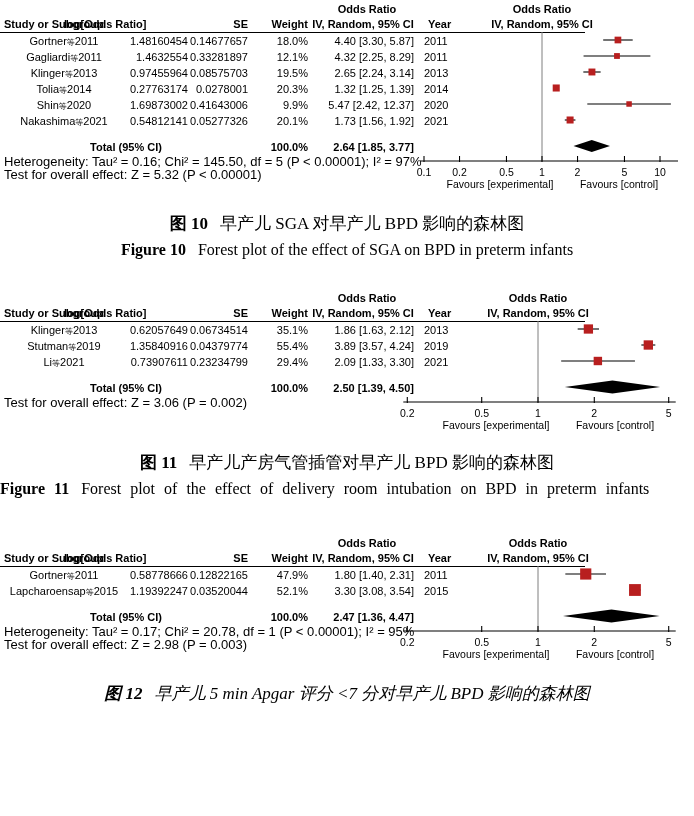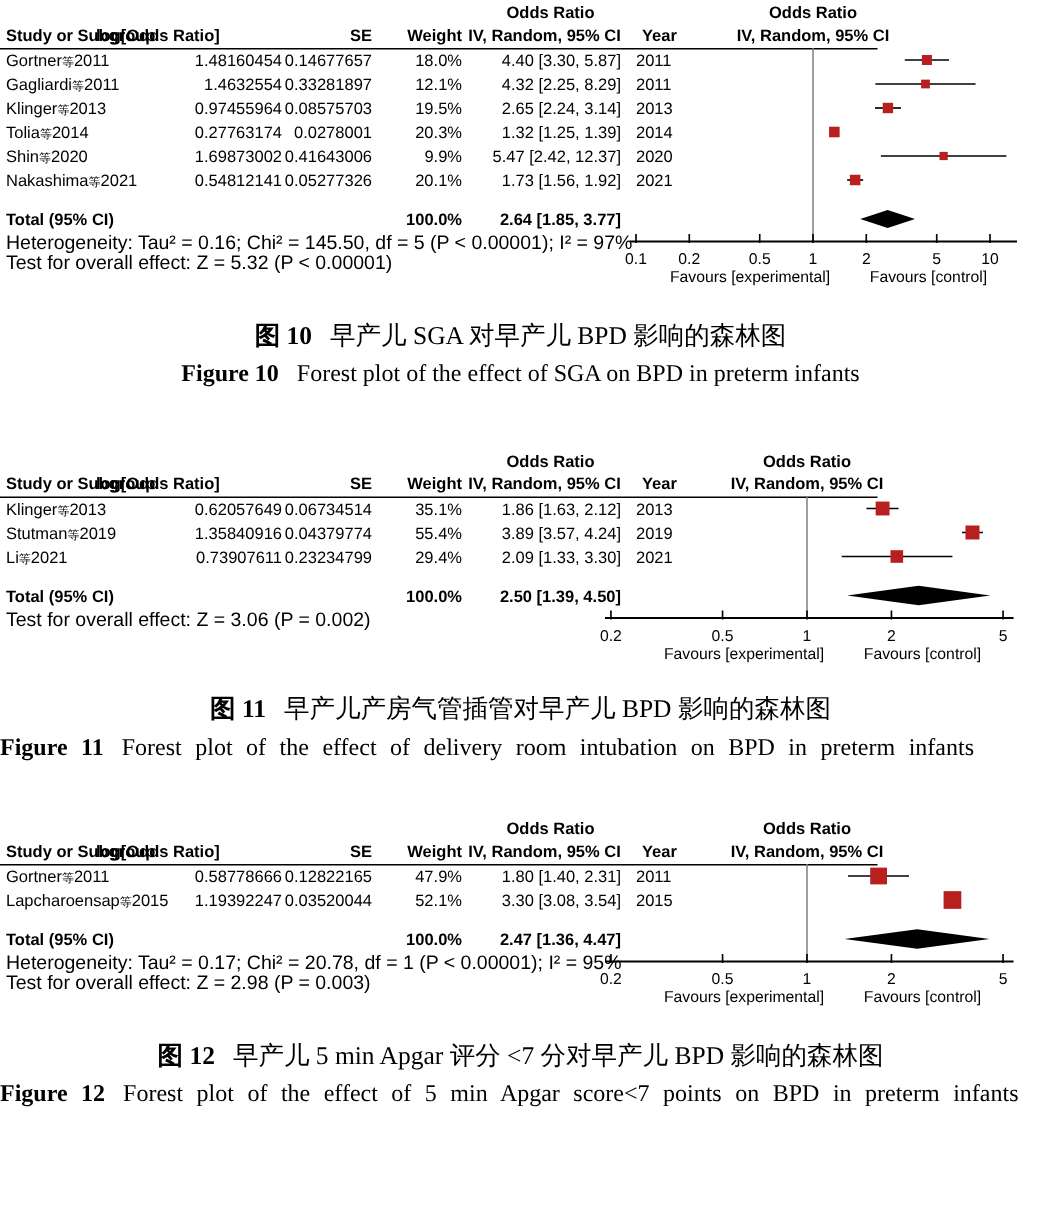--- a/index.html
+++ b/index.html
@@ -3,36 +3,36 @@
 <meta charset="utf-8">
 <style>
   html,body{margin:0;padding:0;background:#ffffff;}
   body{width:694px;height:816px;overflow:hidden;font-family:"Liberation Sans",sans-serif;color:#000;padding-top:2px;}
   section{display:block;}
   .fp{position:relative;width:585px;}
   .fp-header{position:relative;height:30px;border-bottom:1.4px solid #000;}
   .hc{position:absolute;font-size:11px;font-weight:bold;white-space:nowrap;line-height:13px;}
   .fp-row{display:grid;grid-template-columns:124px 64px 60px 60px 106px 42px 1fr;height:16px;line-height:16px;font-size:11px;white-space:nowrap;}
   .fp-row.b{font-weight:bold;}
-  .c-study{padding-left:4px;text-align:left;}
+  .c-study{padding-left:4px;text-align:center;}
   .c-num{text-align:right;}
   .c-year{padding-left:10px;text-align:left;}
   .et{font-size:8px;}
   .fp-gap{height:10px;}
   .fp-note{font-size:13px;line-height:13px;height:13px;padding-left:4px;white-space:nowrap;}
   .fp-svg{position:absolute;left:0;top:0;pointer-events:none;}
   .caption{text-align:center;}
   .cap-zh{font-family:"Liberation Serif",serif;font-size:17px;line-height:27px;}
   .cap-zh .num{font-weight:bold;margin-right:12px;}
   .cap-en{font-family:"Liberation Serif",serif;font-size:16px;line-height:26px;text-align:center;}
   .cap-en .num{font-weight:bold;margin-right:12px;}
   .cap-en.wrap{text-align:justify;word-spacing:5px;}
-  .cap-m1{margin:12px 0 38px;}
+  .cap-m1{margin:12px 0 28px;}
   .cap-m2{margin:10px 0 34px;}
-  .cap-m3{margin:12px 0 16px;}
+  .cap-m3{margin:12px 0 16px;font-style:italic;}
 </style>
 </head>
 <body>
 
 <section>
   <div class="fp" style="height: 196px;">
       <div class="fp-header">
         <div class="hc" style="left: 314px; width: 106px; text-align: center; top: 1px;">Odds Ratio</div>
         <div class="hc" style="left: 462px; width: 160px; text-align: center; top: 1px;">Odds Ratio</div>
         <div class="hc" style="left: 4px; bottom: 1px;">Study or Subgroup</div>
@@ -267,15 +267,14 @@
         <line x1="594.2926091891645" y1="90" x2="594.2926091891645" y2="96" stroke="#000000" stroke-width="1.1"></line>
         <text x="594.2926091891645" y="110" text-anchor="middle" font-size="10.5" font-family="Liberation Sans, sans-serif" fill="#000">2</text>
         <line x1="668.7073908108355" y1="90" x2="668.7073908108355" y2="96" stroke="#000000" stroke-width="1.1"></line>
         <text x="668.7073908108355" y="110" text-anchor="middle" font-size="10.5" font-family="Liberation Sans, sans-serif" fill="#000">5</text>
         <text x="496" y="122" text-anchor="middle" font-size="10.5" font-family="Liberation Sans, sans-serif" fill="#000">Favours [experimental]</text>
         <text x="615" y="122" text-anchor="middle" font-size="10.5" font-family="Liberation Sans, sans-serif" fill="#000">Favours [control]</text>
       </svg>
     </div>
   <div class="caption cap-m3">
     <div class="cap-zh"><span class="num">图 12</span><span>早产儿 5 min Apgar 评分 &lt;7 分对早产儿 BPD 影响的森林图</span></div>
-    <div class="cap-en wrap"><span class="num">Figure 12</span><span>Forest plot of the effect of 5 min Apgar score&lt;7 points on BPD in preterm infants</span></div>
   </div>
 </section>
 
 </body></html>

